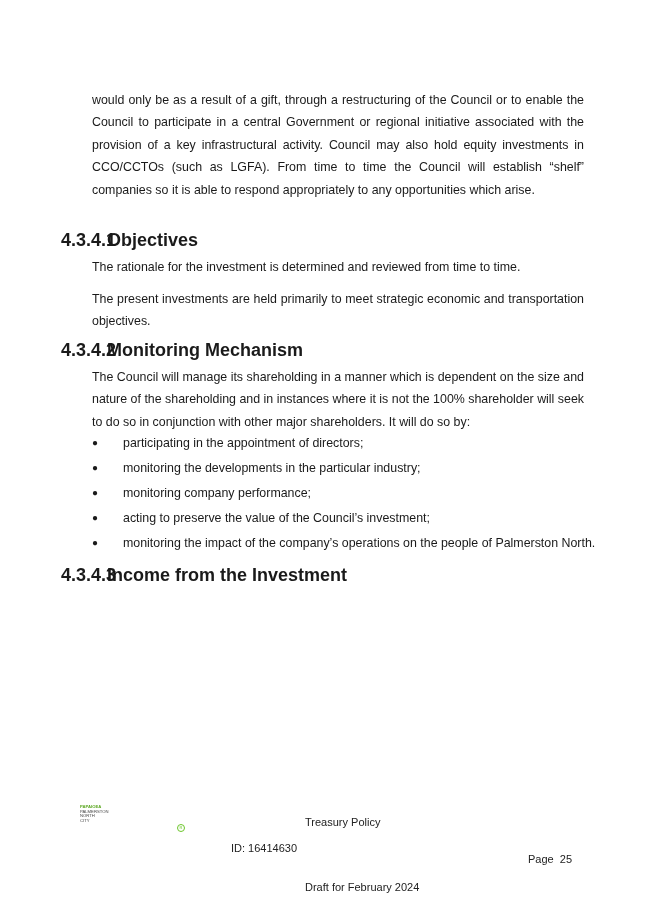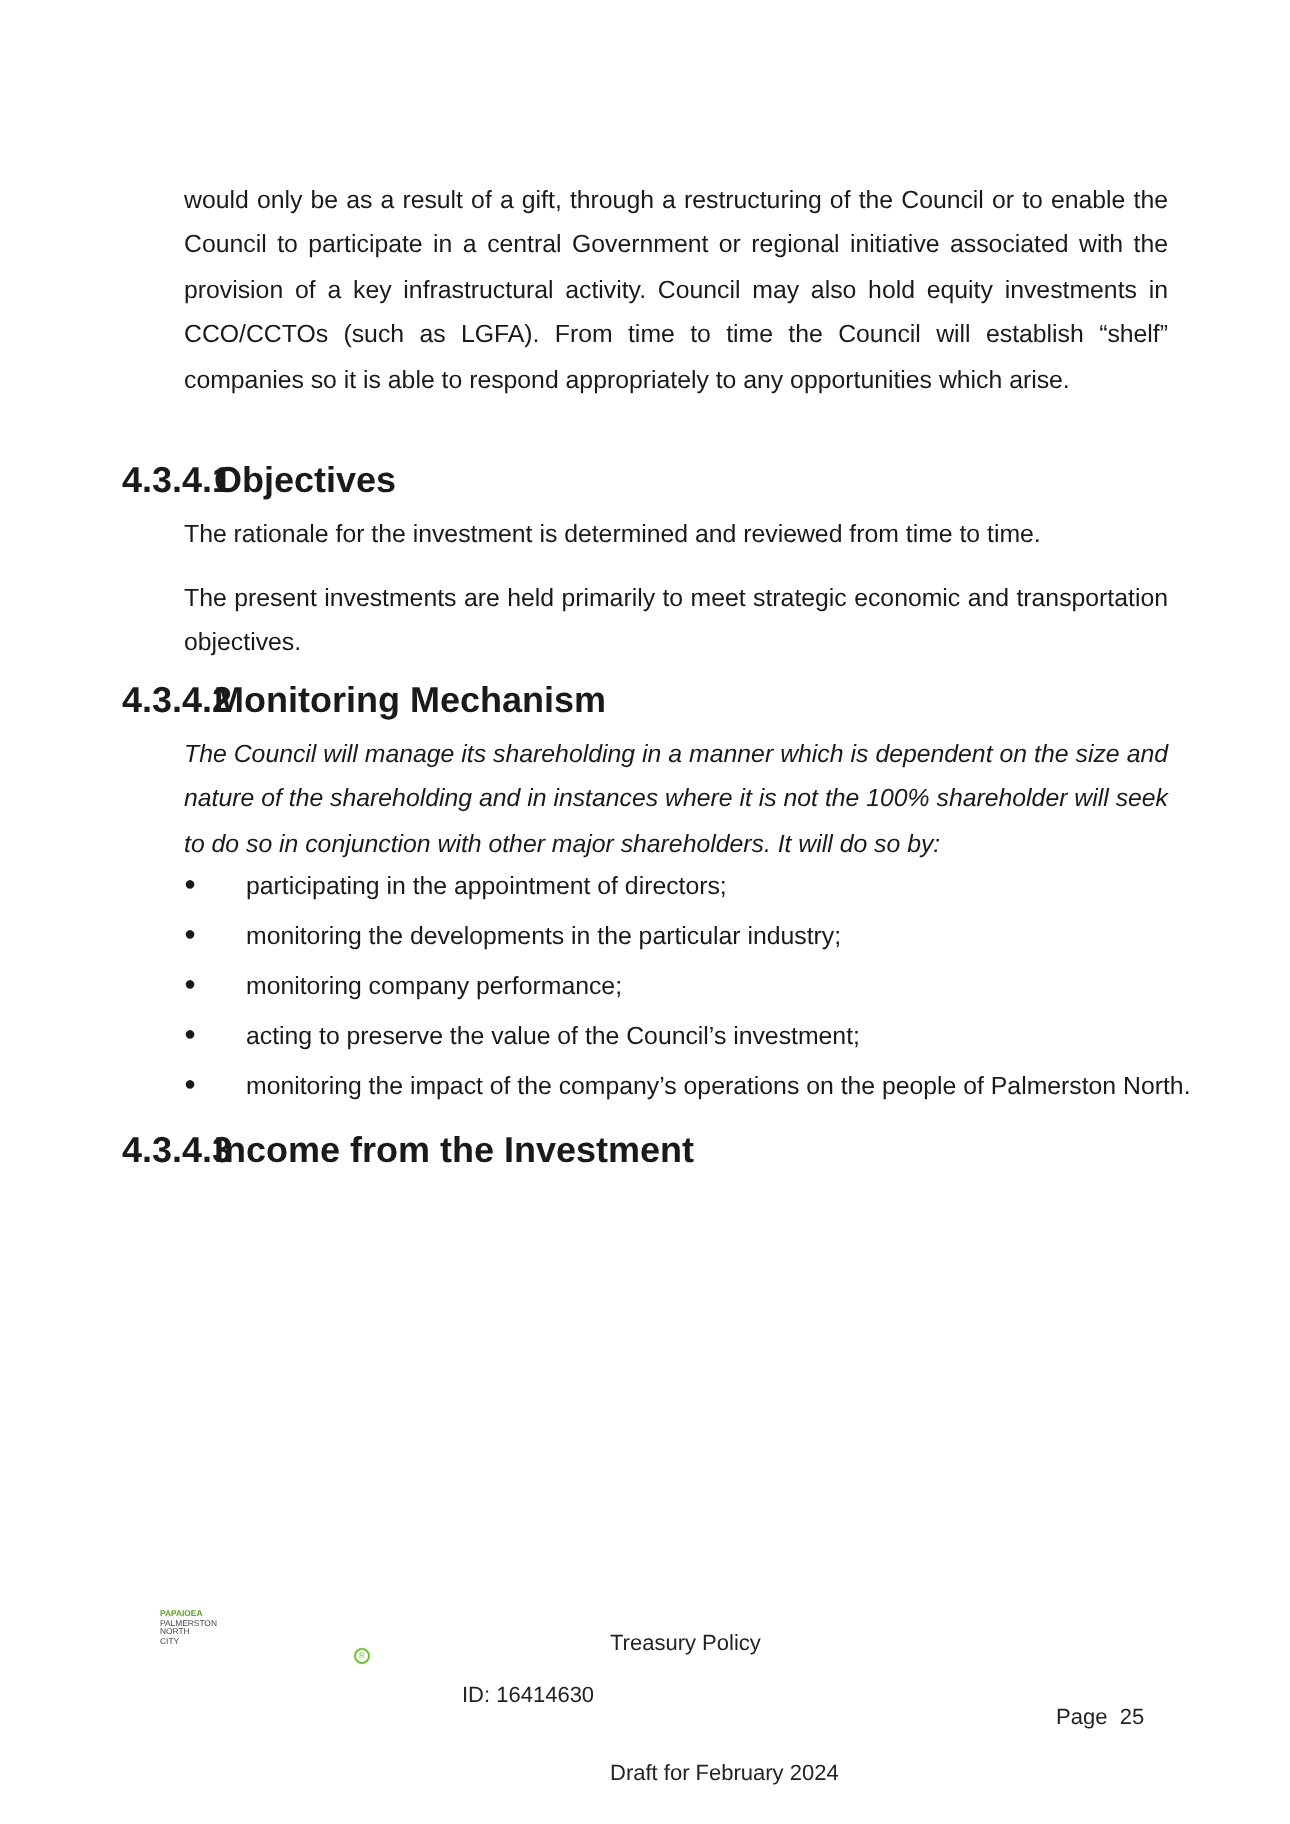--- a/index.html
+++ b/index.html
@@ -34,21 +34,21 @@
     <span class="num">4.3.4.1</span><span>Objectives</span>
   </h3>
 
   <p class="para indent" style="top:256px;">The rationale for the investment is determined and reviewed from time to time.</p>
   <p class="para indent" style="top:288px;">The present investments are held primarily to meet strategic economic and transportation objectives.</p>
 
   <h3 class="heading" style="top:340px;">
     <span class="num">4.3.4.2</span><span>Monitoring Mechanism</span>
   </h3>
 
-  <p class="para indent" style="top:366px;font-style:italic;">The Council will manage its shareholding in a manner which is dependent on the size and nature of the shareholding and in instances where it is not the 100% shareholder will seek to do so in conjunction with other major shareholders.  It will do so by:</p>
+  <p class="para indent" style="top:366px;">The Council will manage its shareholding in a manner which is dependent on the size and nature of the shareholding and in instances where it is not the 100% shareholder will seek to do so in conjunction with other major shareholders.  It will do so by:</p>
 
   <div>
     <div class="bullet" style="top:434px;">
       <span class="dot">●</span>
       <span class="txt">participating in the appointment of directors;</span>
     </div>
     <div class="bullet" style="top:459px;">
       <span class="dot">●</span>
       <span class="txt">monitoring the developments in the particular industry;</span>
     </div>

